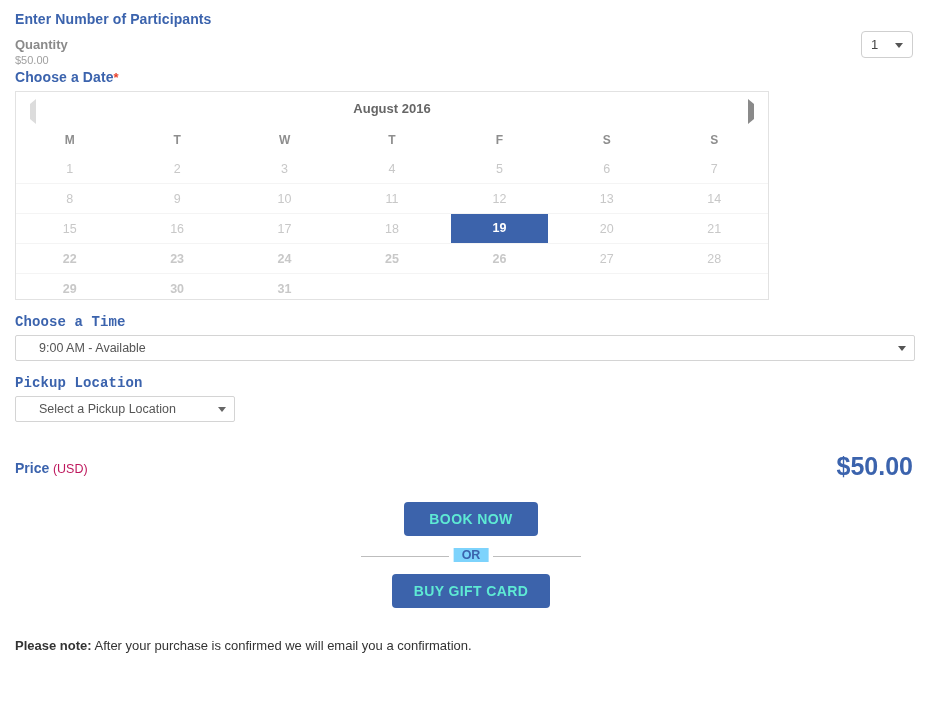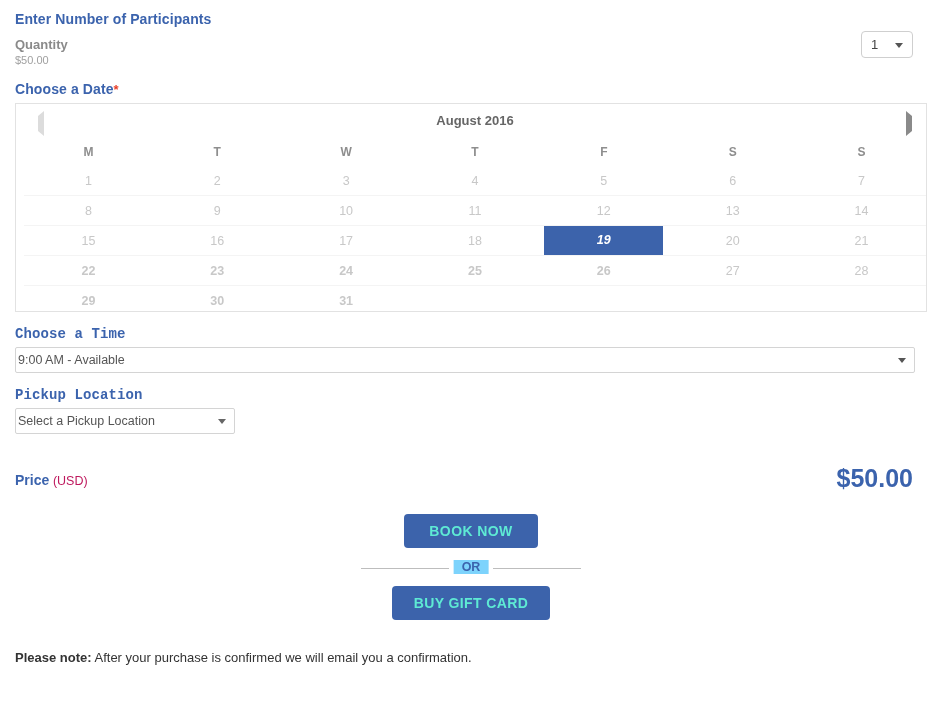--- a/index.html
+++ b/index.html
@@ -64,29 +64,28 @@
   .caret {
     width: 0; height: 0;
     border-left: 4px solid transparent;
     border-right: 4px solid transparent;
     border-top: 5px solid #555;
     position: absolute;
   }
   .qty-select-wrap .caret { right: 9px; top: 11px; }
 
   
-  .cal-label { margin-top: 12px; margin-bottom: 6px; }
+  .cal-label { margin-bottom: 6px; }
   .calendar {
     border: 1px solid #e2e2e2;
     background: #fff;
     box-sizing: border-box;
-    width: 912px;
+    width: 754px;
     height: 209px;
     position: relative;
-    padding-left: 8px;
   }
   .cal-head {
     height: 33px;
     position: relative;
     text-align: center;
     border-bottom: 1px solid transparent;
   }
   .cal-title {
     font-size: 13px;
     font-weight: bold;
@@ -132,37 +131,36 @@
   table.cal-grid tr:first-child td { border-top: none; }
   td.day-avail { color: #2f55a4; font-weight: bold; }
   td.day-selected { padding: 0; }
   td.day-selected .sel-box {
     background: #3c63ab;
     color: #ffffff;
     font-weight: bold;
     height: 29px;
     line-height: 29px;
     margin: 0 5px;
-    font-style: italic;
   }
   td.empty { color: transparent; }
 
   
   .field-label { margin-top: 14px; margin-bottom: 5px; font-family: Liberation Mono, monospace; }
   .select-box {
     border: 1px solid #d4d4d4;
     border-radius: 2px;
     background: #fff;
     height: 26px;
     position: relative;
     box-sizing: border-box;
   }
   .select-box .val {
     position: absolute;
-    left: 2px;
+    left: 23px;
     top: 5px;
     font-size: 12.5px;
     color: #555;
   }
   .select-box .caret { right: 8px; top: 10px; }
   .time-select { width: 900px; }
   .pickup-select { width: 220px; padding-left: 18px; }
   .pickup-select .caret { border-top-color: #666; }
 
   

